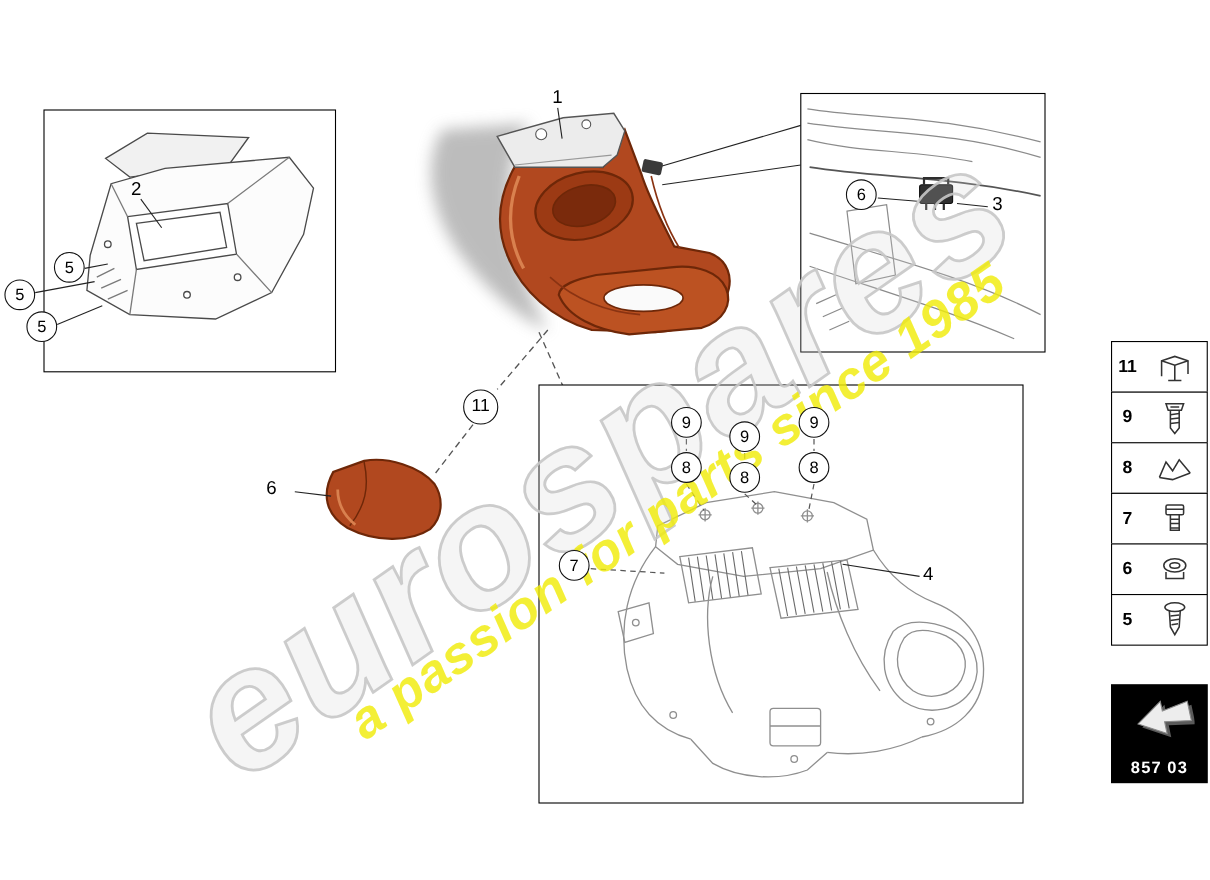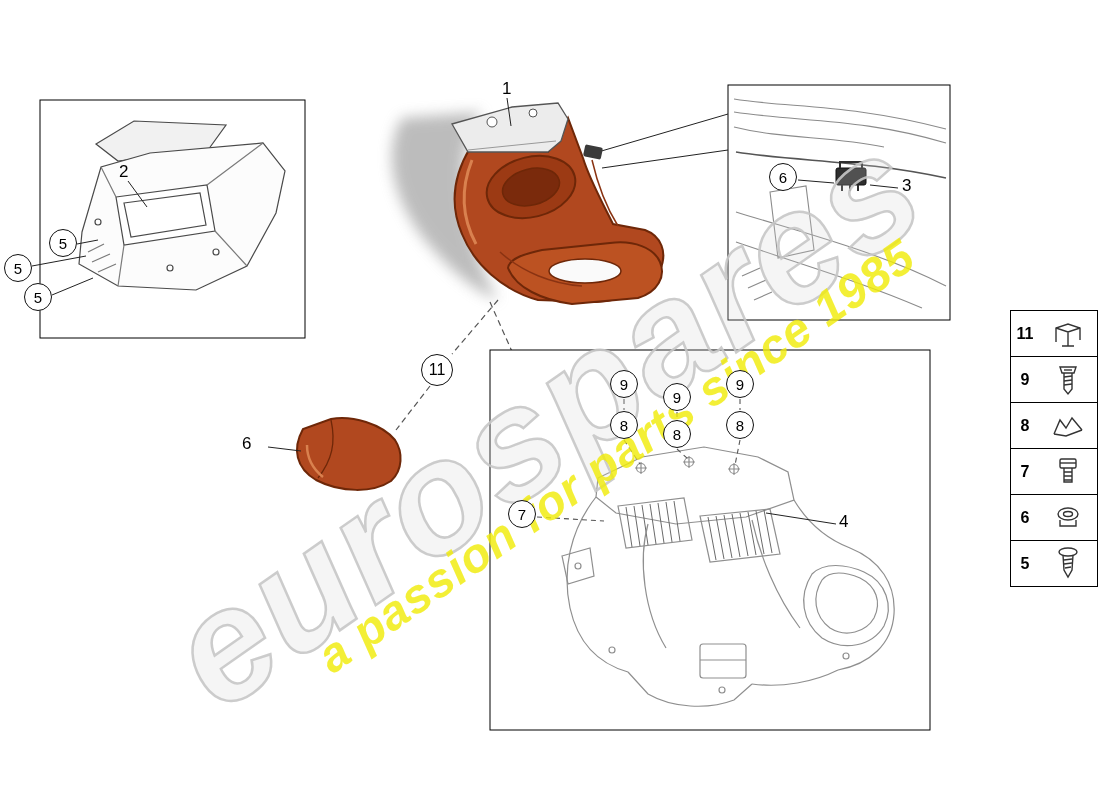--- a/index.html
+++ b/index.html
@@ -269,14 +269,23 @@
       <span class="ic">
         <svg width="44" height="36" viewBox="0 0 44 36" fill="none" stroke="#333" stroke-width="1.4">
           <ellipse cx="22" cy="6" rx="9" ry="4"></ellipse>
           <path d="M17,9 L18,24 L22,31 L26,24 L27,9"></path>
           <path d="M18,14 L26,13 M18,18 L26,17 M19,22 L25,21"></path>
         </svg>
       </span>
     </div>
   </div>
 
+  <div id="navbox">
+    <svg width="64" height="50" viewBox="0 0 64 50">
+      <g transform="rotate(-12 32 25)">
+        <polygon points="15,30 39,14 39,23 63,19 63,37 39,33 39,44" fill="#5a5a5a"></polygon>
+        <polygon points="12,26 36,10 36,19 60,15 60,33 36,29 36,40" fill="#ededed" stroke="#8a8a8a" stroke-width="1"></polygon>
+      </g>
+    </svg>
+    <div class="code">857 03</div>
+  </div>
 
 </div>
 
 </body></html>

